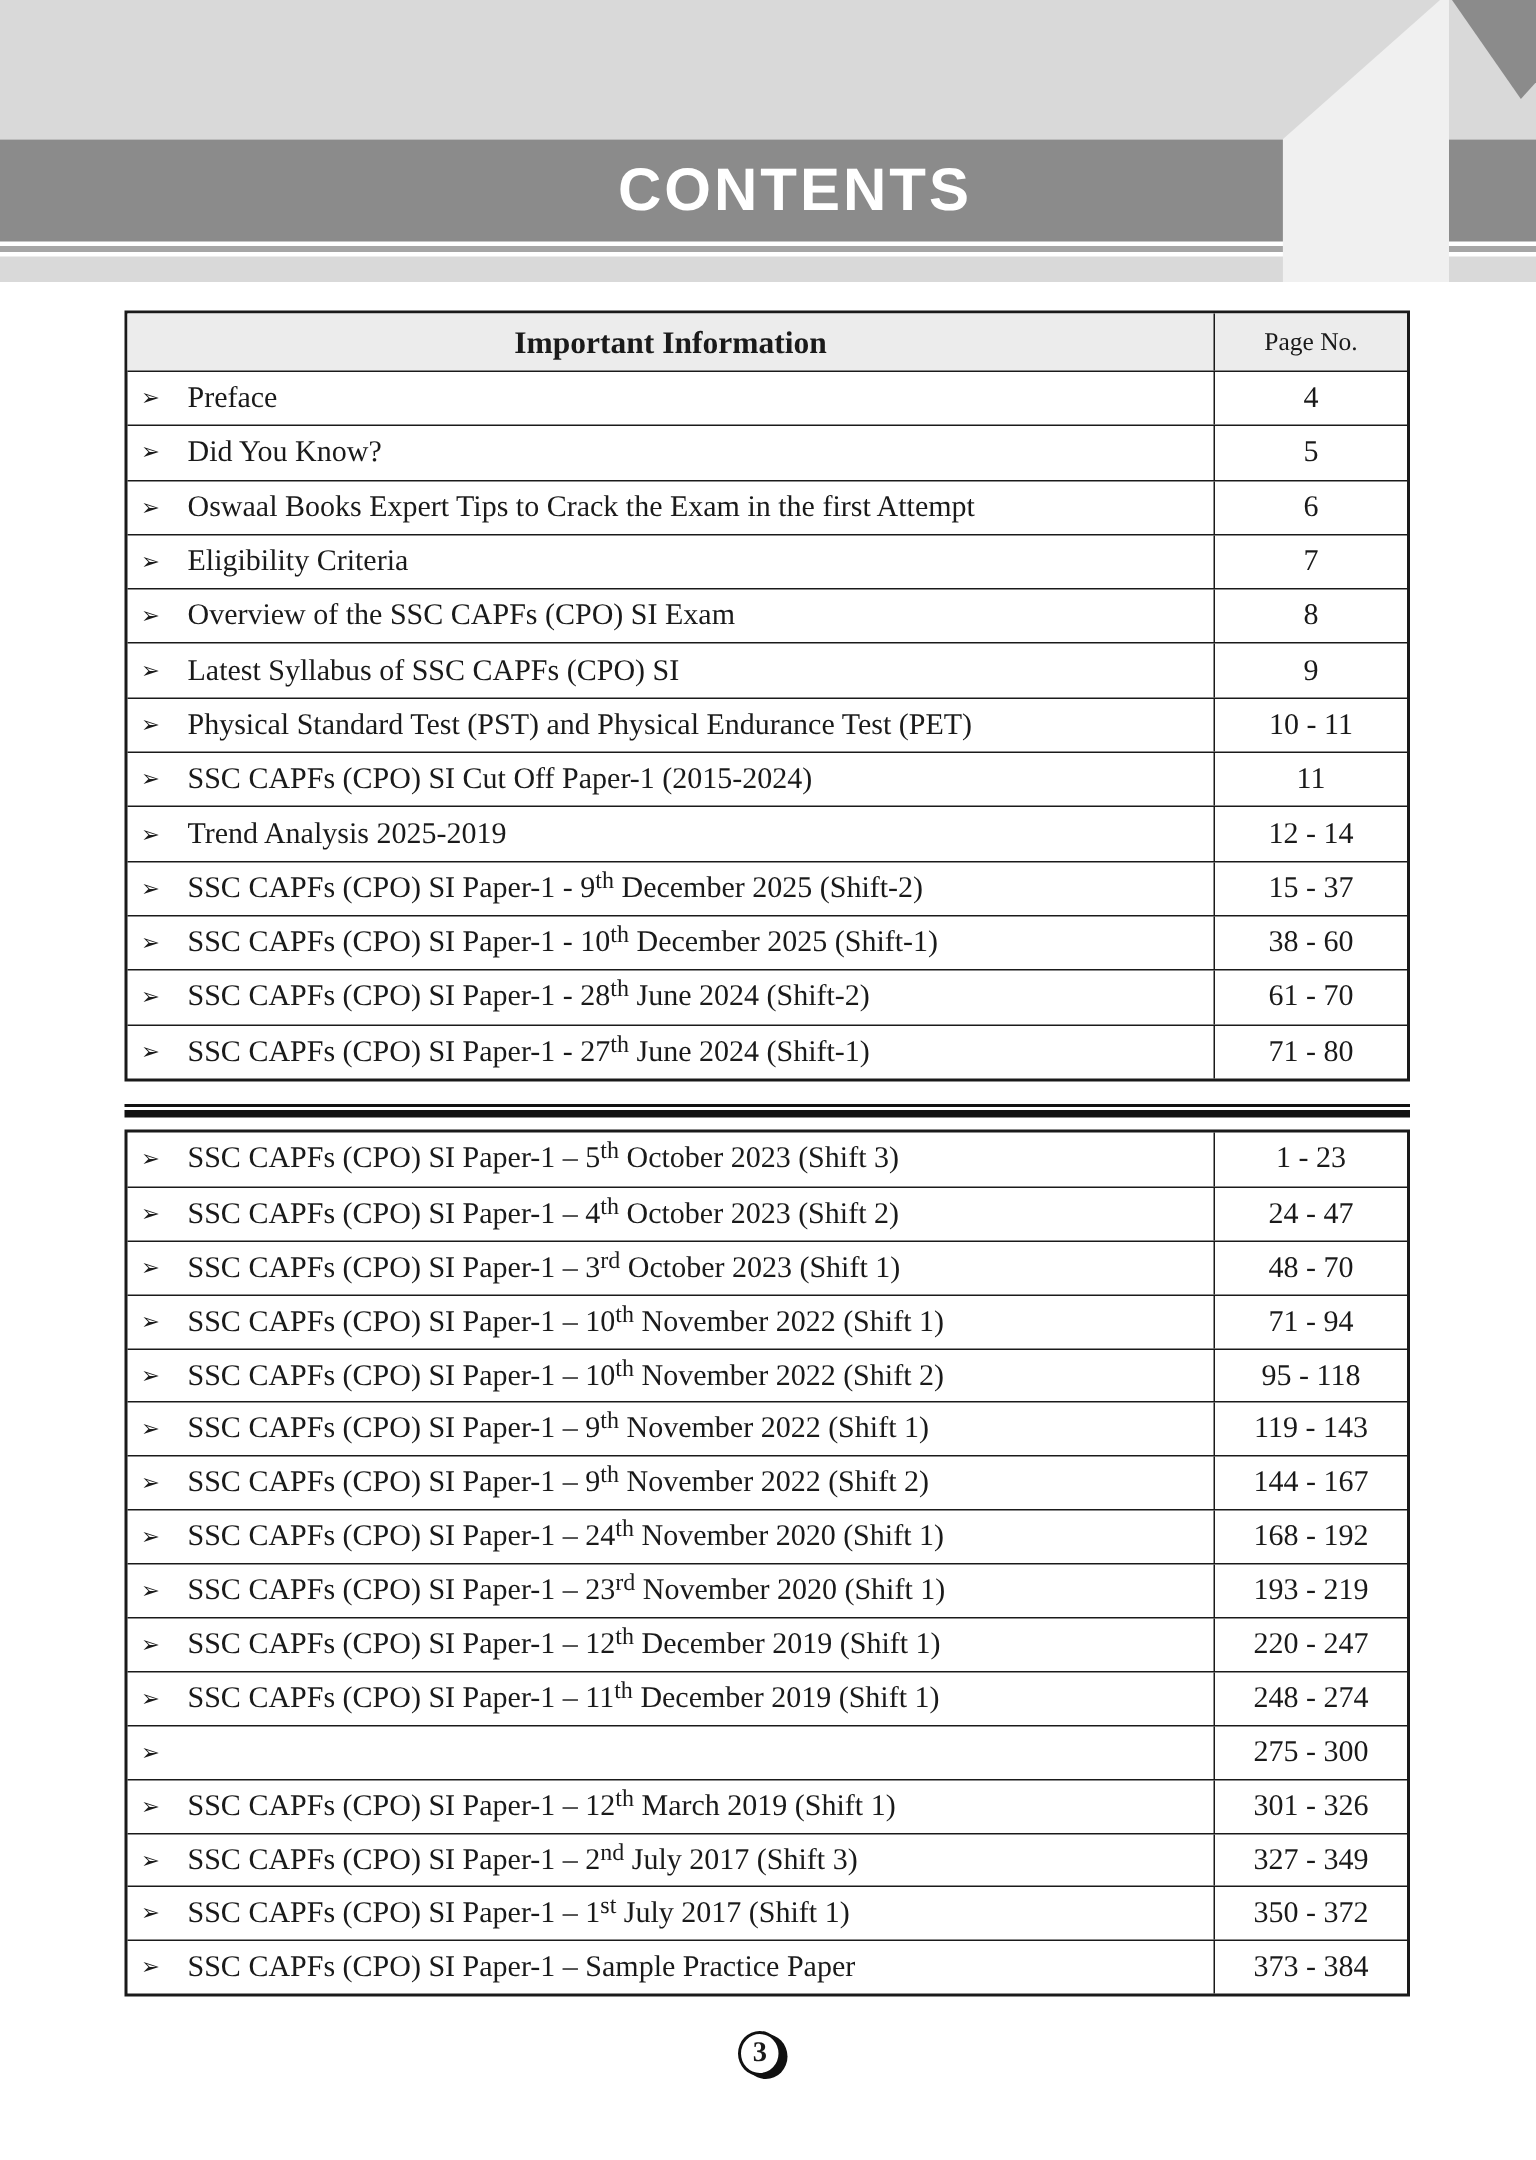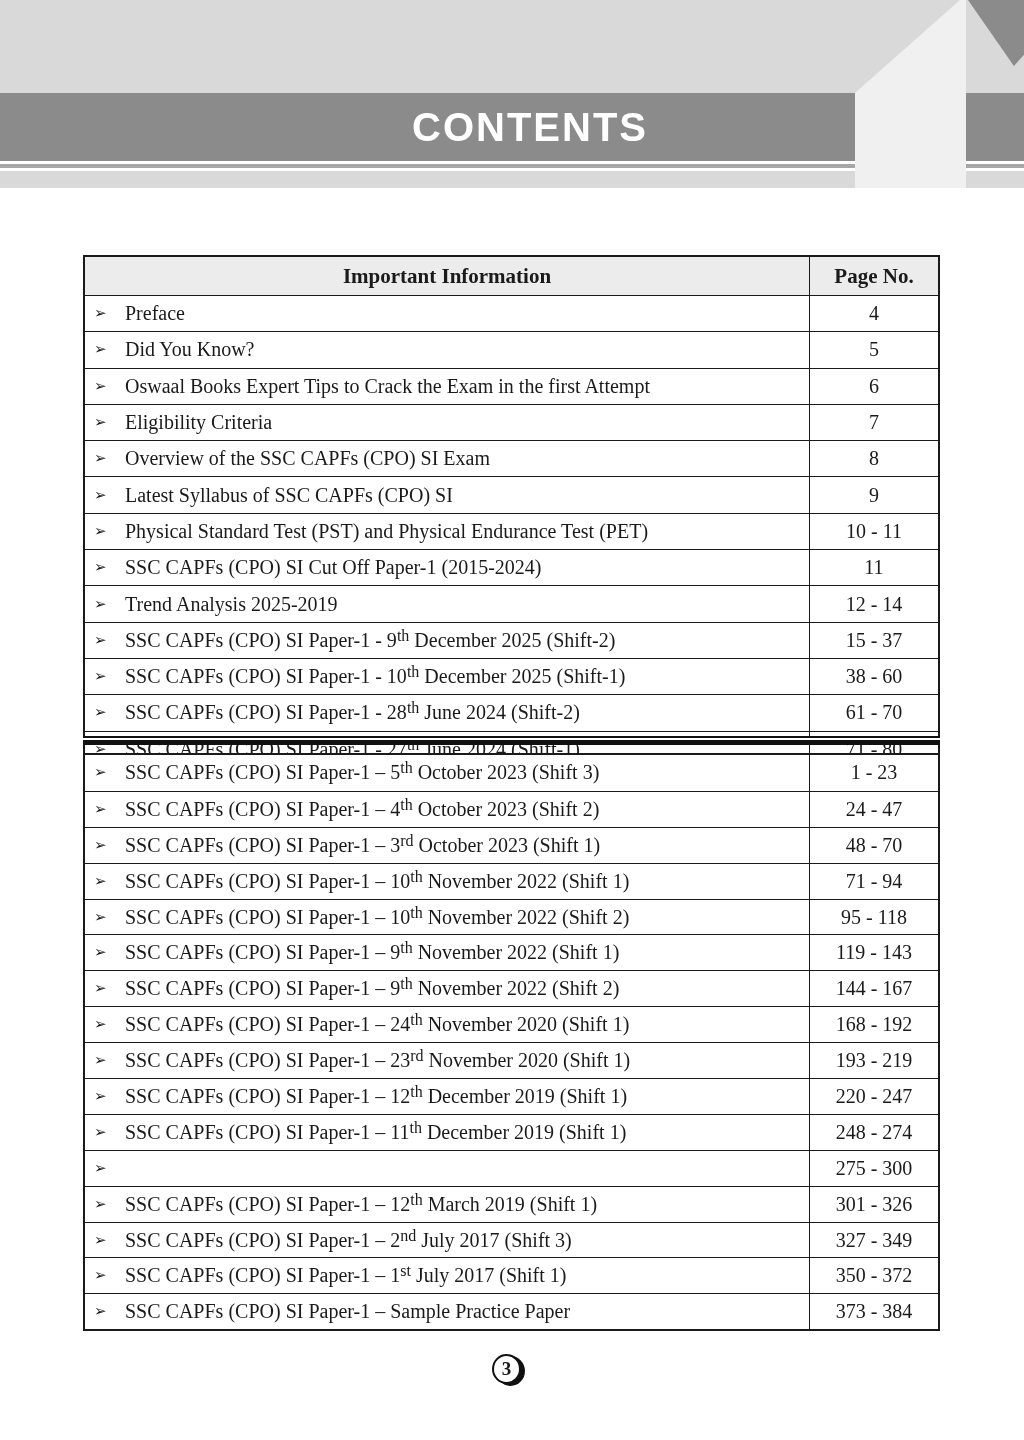--- a/index.html
+++ b/index.html
@@ -43,41 +43,41 @@
     position:absolute; left:968px; top:0; width:56px; height:66px;
     background:#8b8b8b; z-index:2;
     clip-path:polygon(0 0, 100% 0, 100% 83%, 82% 100%);
   }
 
   
   .toc-table {
     position:absolute; left:83px; width:857px;
     border:2px solid #1a1a1a; background:#fff;
   }
-  #table1 { top:207px;margin-top:48px; }
+  #table1 { top:207px; }
   #table2 { top:753px; }
 
   .tr { display:flex; align-items:stretch; border-top:1.5px solid #1a1a1a; }
   .toc-table .tr:first-child { border-top:none; }
   #table1 .tr { height:36.3px; }
   #table2 .tr { height:35.9px; }
   #table1 .tr.head { height:38px; background:#ececec; }
 
   .td-main {
     flex:1; display:flex; align-items:center;
     padding-left:9px; border-right:1.5px solid #1a1a1a;
     overflow:hidden; white-space:nowrap;
   }
   .td-page {
     width:128px; display:flex; align-items:center; justify-content:center;
     font-size:20px;
   }
   .head .td-main { justify-content:center; padding-left:0; }
   .head-label { font-weight:bold; font-size:21px; }
-  .head .td-page { font-weight:bold; font-size:21px; }
+  .head .td-page { font-weight:normal; font-size:17px; }
 
   .bullet {
     width:31px; flex:none;
     font-family:"DejaVu Sans","Liberation Sans",sans-serif;
     font-size:15px; line-height:1;
   }
   .entry { font-size:20px; }
   .entry sup { font-size:16px; line-height:0; vertical-align:6px; }
 
   

